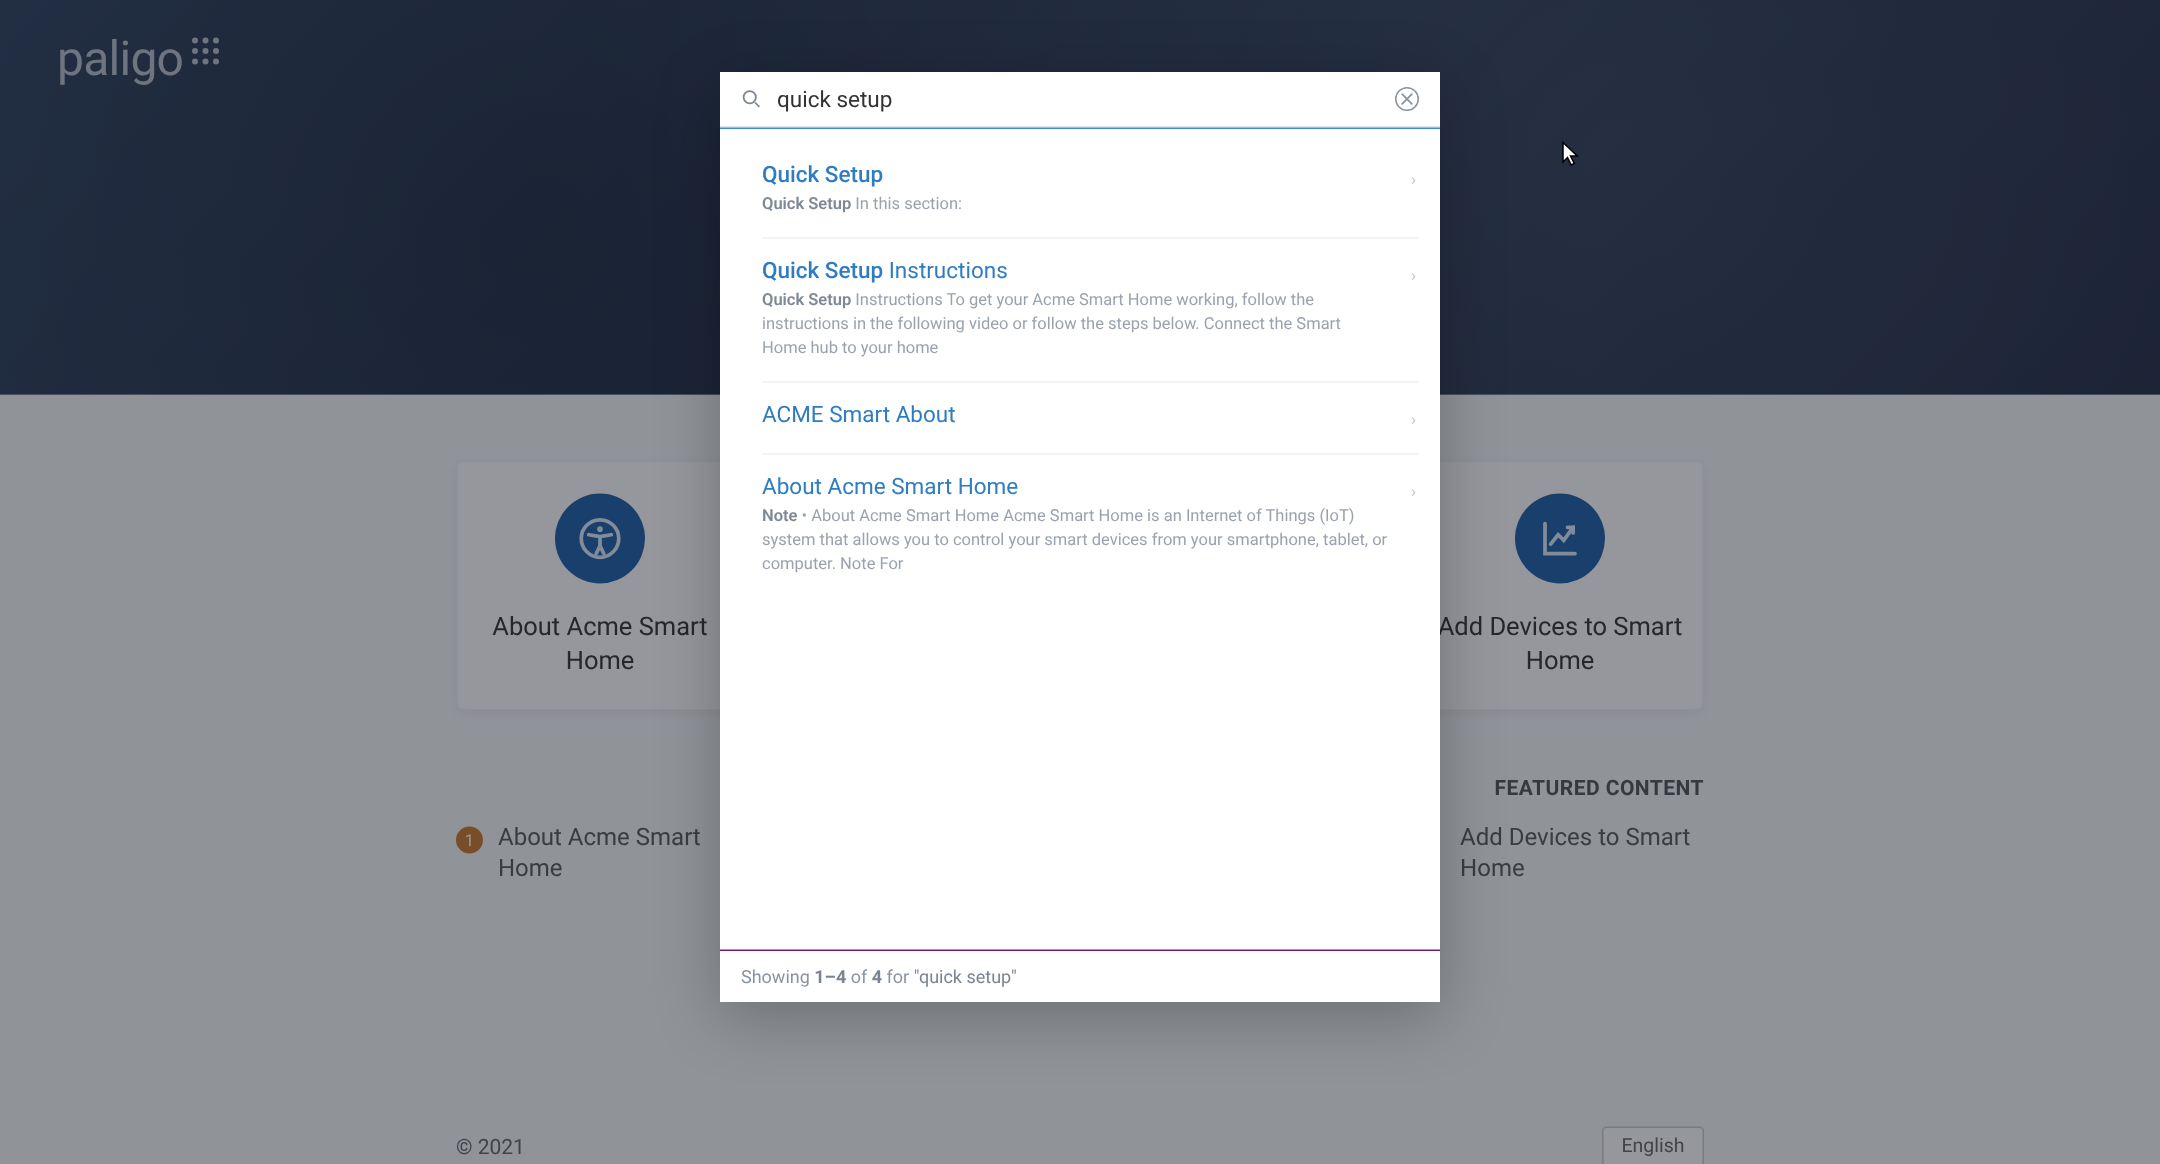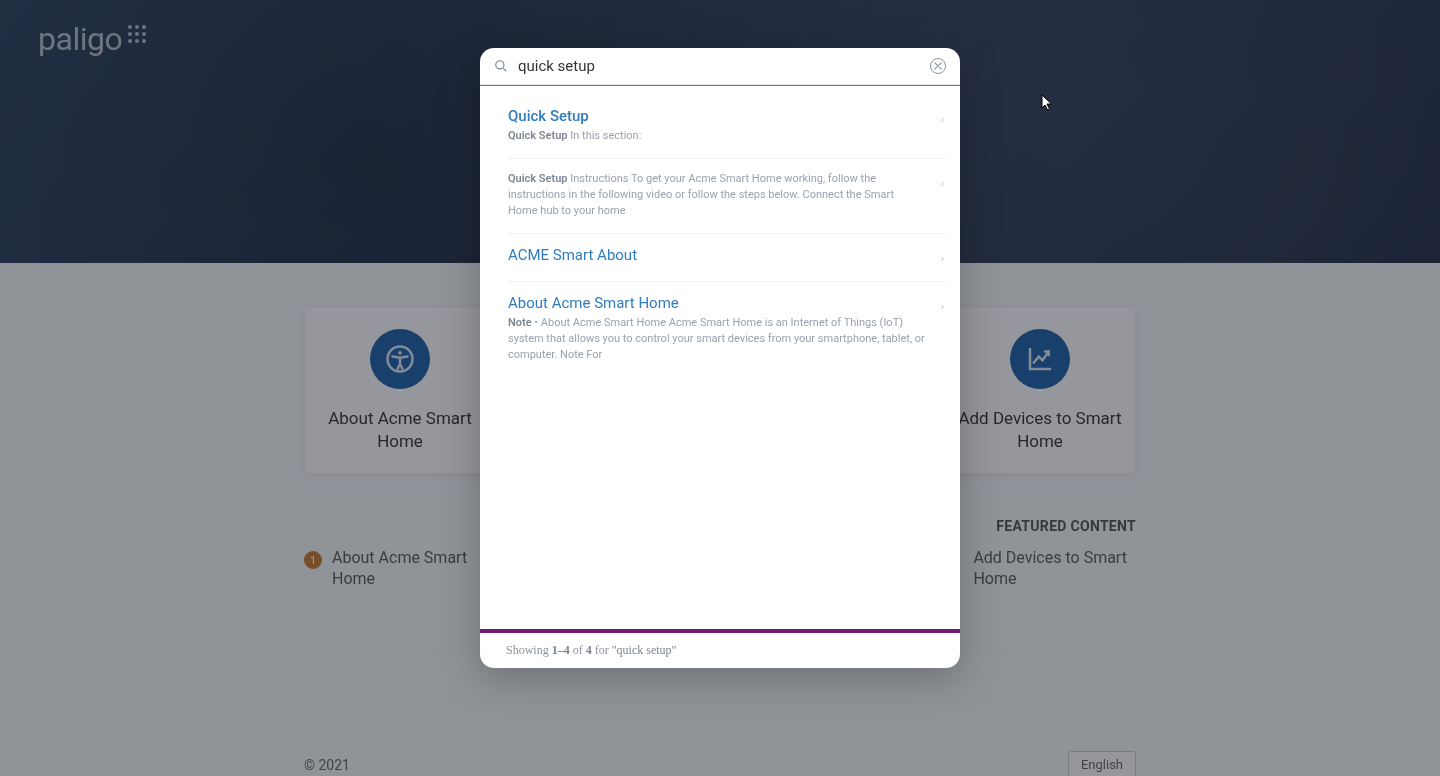--- a/index.html
+++ b/index.html
@@ -145,21 +145,21 @@
       background: rgba(20,25,35,0.45);
     }
     
     .modal {
       position: absolute;
       left: 480px;
       top: 48px;
       width: 480px;
       height: 620px;
       background: #fff;
-      border-radius: 14px;
+      border-radius: 0;
       box-shadow: 0 10px 40px rgba(0,0,0,0.25);
       display: flex;
       flex-direction: column;
       overflow: hidden;
     }
     .searchbar {
       display: flex;
       align-items: center;
       padding: 0 14px;
       height: 37px;
@@ -221,25 +221,24 @@
       margin-bottom: 3px;
     }
     .result-title .dim { font-weight: 400; }
     .result-desc {
       font-size: 11px;
       color: #9aa2ad;
       line-height: 1.45;
     }
     .result-desc .bold { color: #7e8894; font-weight: 600; }
     .modal-footer {
-      border-top: 4px solid #701a75;
-      padding: 10px 26px;
+      border-top: 1px solid #701a75;
+      padding: 10px 14px;
       font-size: 12px;
       color: #8a939e;
-      font-family: Liberation Serif, serif;
     }
     .modal-footer .bold { font-weight: 700; color: #7a838f; }
     .modal-footer .q { color: #7a838f; }
     .cursor {
       position: absolute;
       left: 1041px;
       top: 94px;
       width: 14px;
       height: 18px;
       pointer-events: none;
@@ -330,20 +329,23 @@
       <div class="result-title">
         <span>Quick Setup</span><span class="dim"></span>
       </div>
       <div class="result-desc">
         <span class="bold">Quick Setup</span><span> In this section:</span>
       </div>
     </div>
 
     <div class="result">
       <span class="chev">›</span>
+      <div class="result-title">
+        <span>Quick Setup</span><span class="dim"> Instructions</span>
+      </div>
       <div class="result-desc">
         <span class="bold">Quick Setup</span><span> Instructions To get your Acme Smart Home working, follow the instructions in the following video or follow the steps below. Connect the Smart Home hub to your home</span>
       </div>
     </div>
 
     <div class="result">
       <span class="chev">›</span>
       <div class="result-title">
         <span></span><span class="dim">ACME Smart About</span>
       </div>

